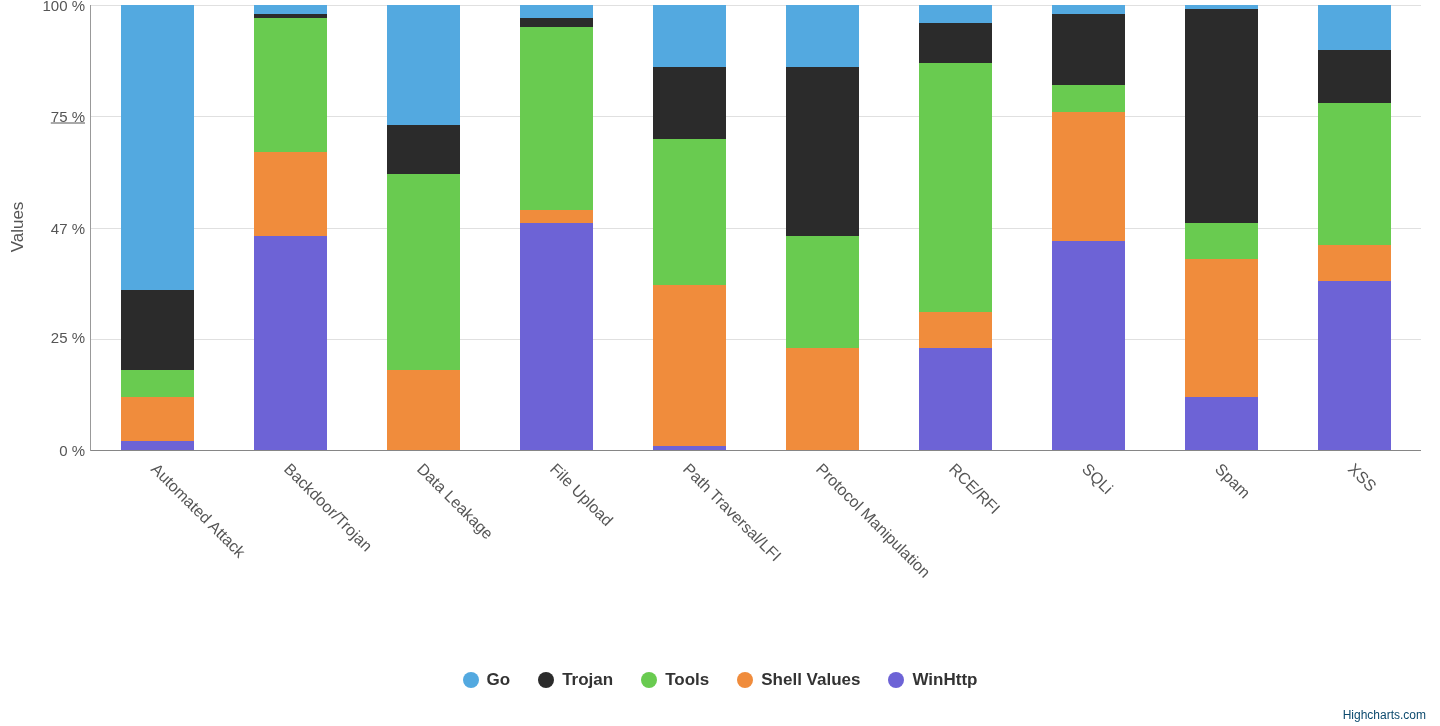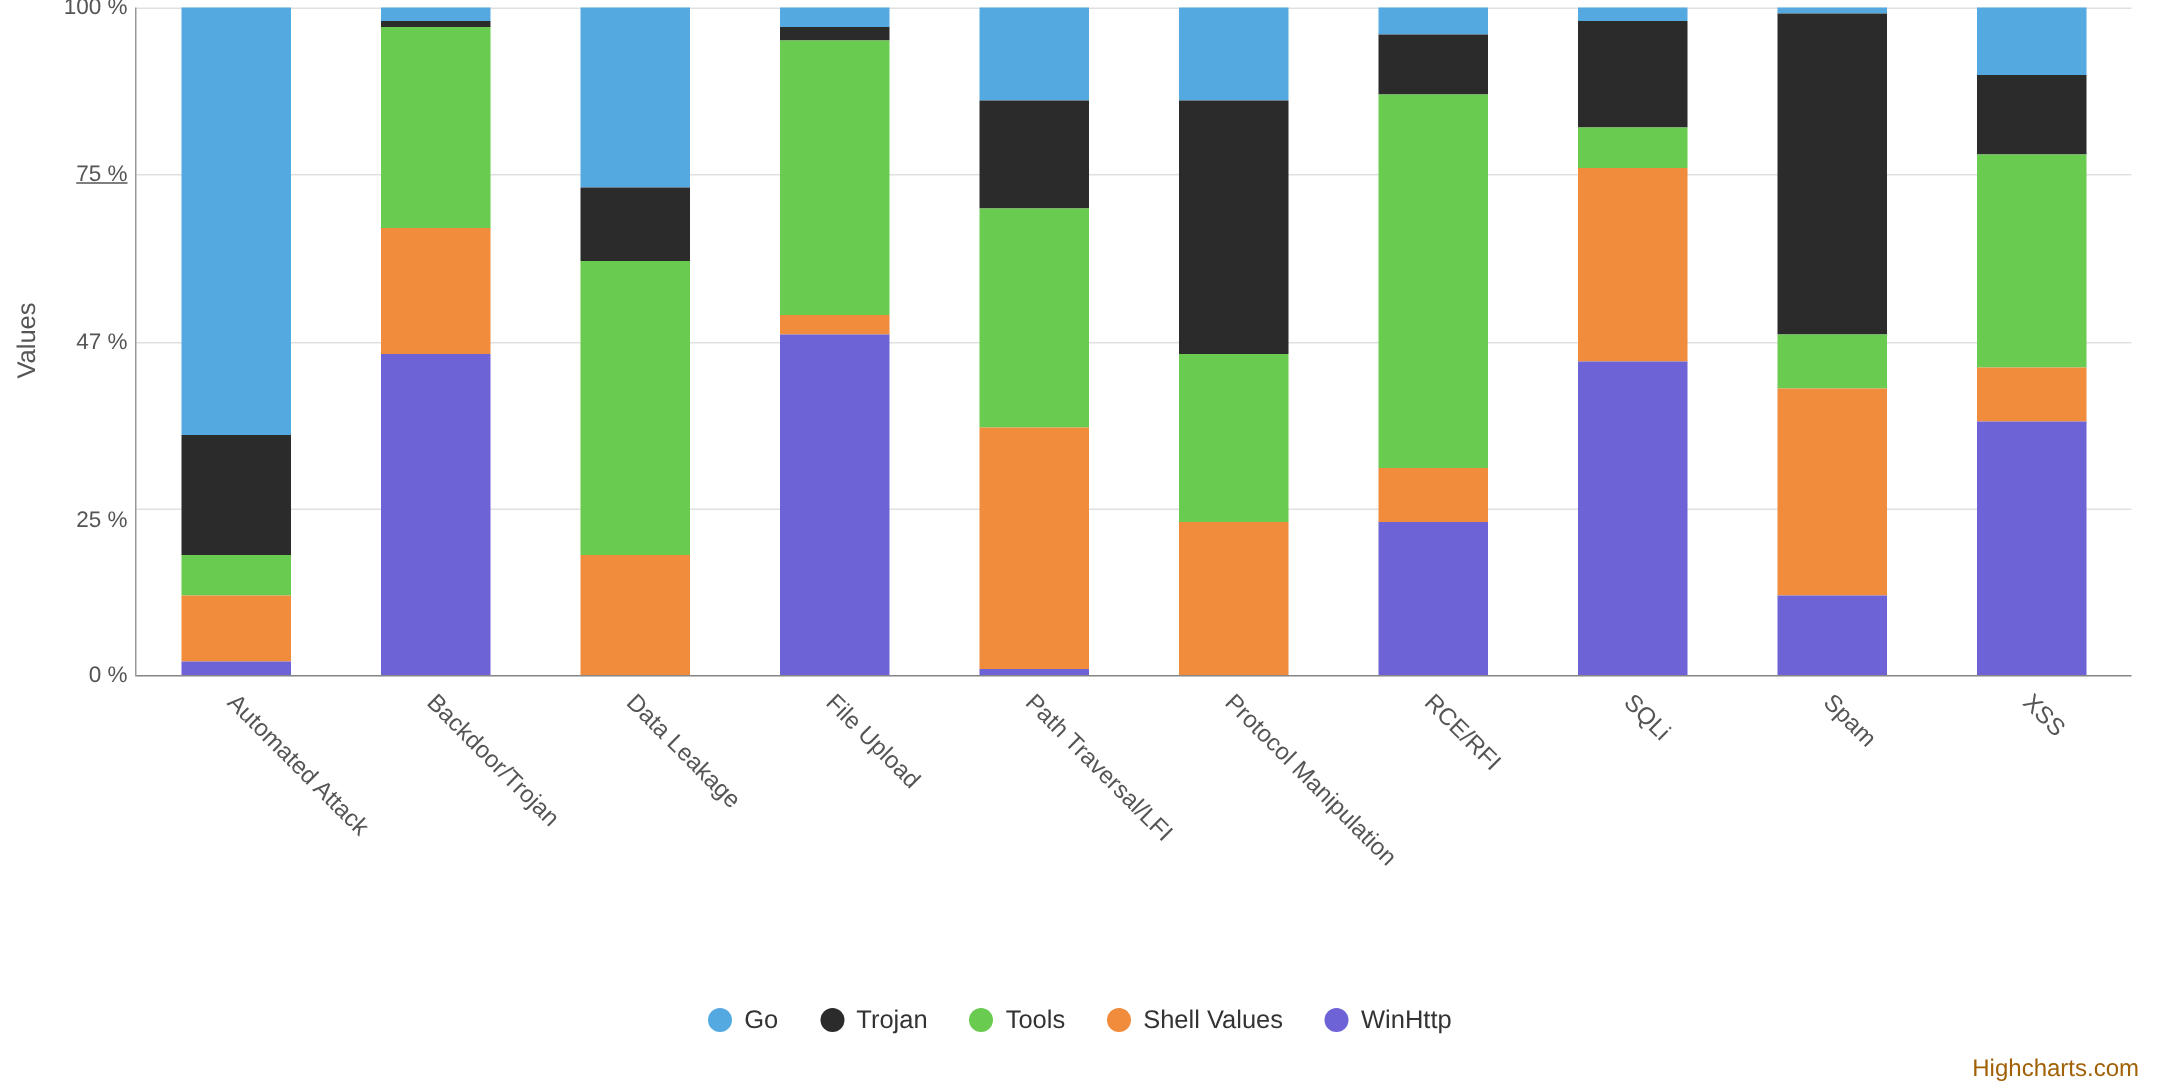--- a/index.html
+++ b/index.html
@@ -81,41 +81,41 @@
 
   .legend {
     position: absolute;
     left: 0;
     width: 1440px;
     top: 670px;
     display: flex;
     justify-content: center;
     gap: 28px;
     font-size: 17px;
-    font-weight: 400;
+    font-weight: 700;
     color: #333;
   }
   .legend-item {
     display: flex;
     align-items: center;
     gap: 8px;
   }
   .legend-swatch {
     width: 16px;
     height: 16px;
     border-radius: 50%;
     display: inline-block;
   }
 
   .credits {
     position: absolute;
     right: 14px;
     bottom: 4px;
-    font-size: 16px;
-    color: #a16207;
+    font-size: 12px;
+    color: #0c4a6e;
     text-align: right;
   }
 </style>
 </head>
 <body>
 
 <div class="y-axis-title">Values</div>
 
 <div class="chart-area">
   <div class="gridlines" id="gridlines">
@@ -192,21 +192,21 @@
         <div class="bar-segment" title="Shell Tools: 8%" style="height: 35.6px; background: rgb(240, 140, 60);"></div>
         <div class="bar-segment" title="Python: 32%" style="height: 142.4px; background: rgb(105, 203, 80);"></div>
         <div class="bar-segment" title="Other: 12%" style="height: 53.4px; background: rgb(43, 43, 43);"></div>
         <div class="bar-segment" title="Go: 10%" style="height: 44.5px; background: rgb(83, 169, 224);"></div>
       </div>
     </div>
 </div>
 
 <div id="ytick-labels">
     <div class="ytick-label" style="top: 450px;">0 %</div>
-    <div class="ytick-label" style="top: 347px;">25 %</div>
+    <div class="ytick-label" style="top: 337px;">25 %</div>
     <div class="ytick-label" style="top: 227.5px;">47 %</div>
     <div class="ytick-label" style="top: 116.25px; text-decoration: underline;">75 %</div>
     <div class="ytick-label" style="top: 5px;">100 %</div>
   </div>
 <div id="xtick-labels">
     <div class="xtick-label" style="left: 159.5px;">Automated Attack</div>
     <div class="xtick-label" style="left: 292.5px;">Backdoor/Trojan</div>
     <div class="xtick-label" style="left: 425.5px;">Data Leakage</div>
     <div class="xtick-label" style="left: 558.5px;">File Upload</div>
     <div class="xtick-label" style="left: 691.5px;">Path Traversal/LFI</div>

